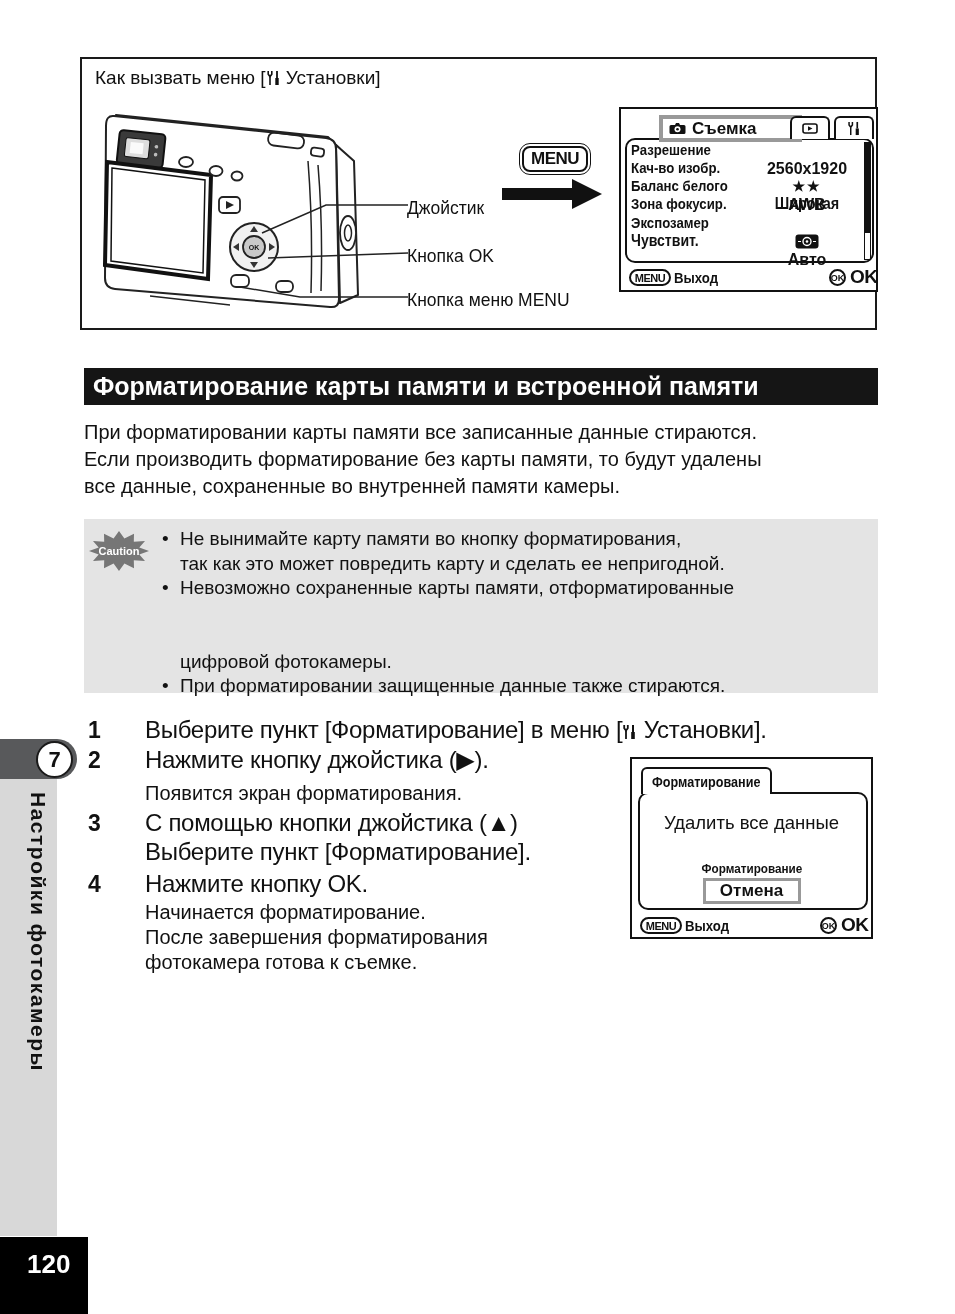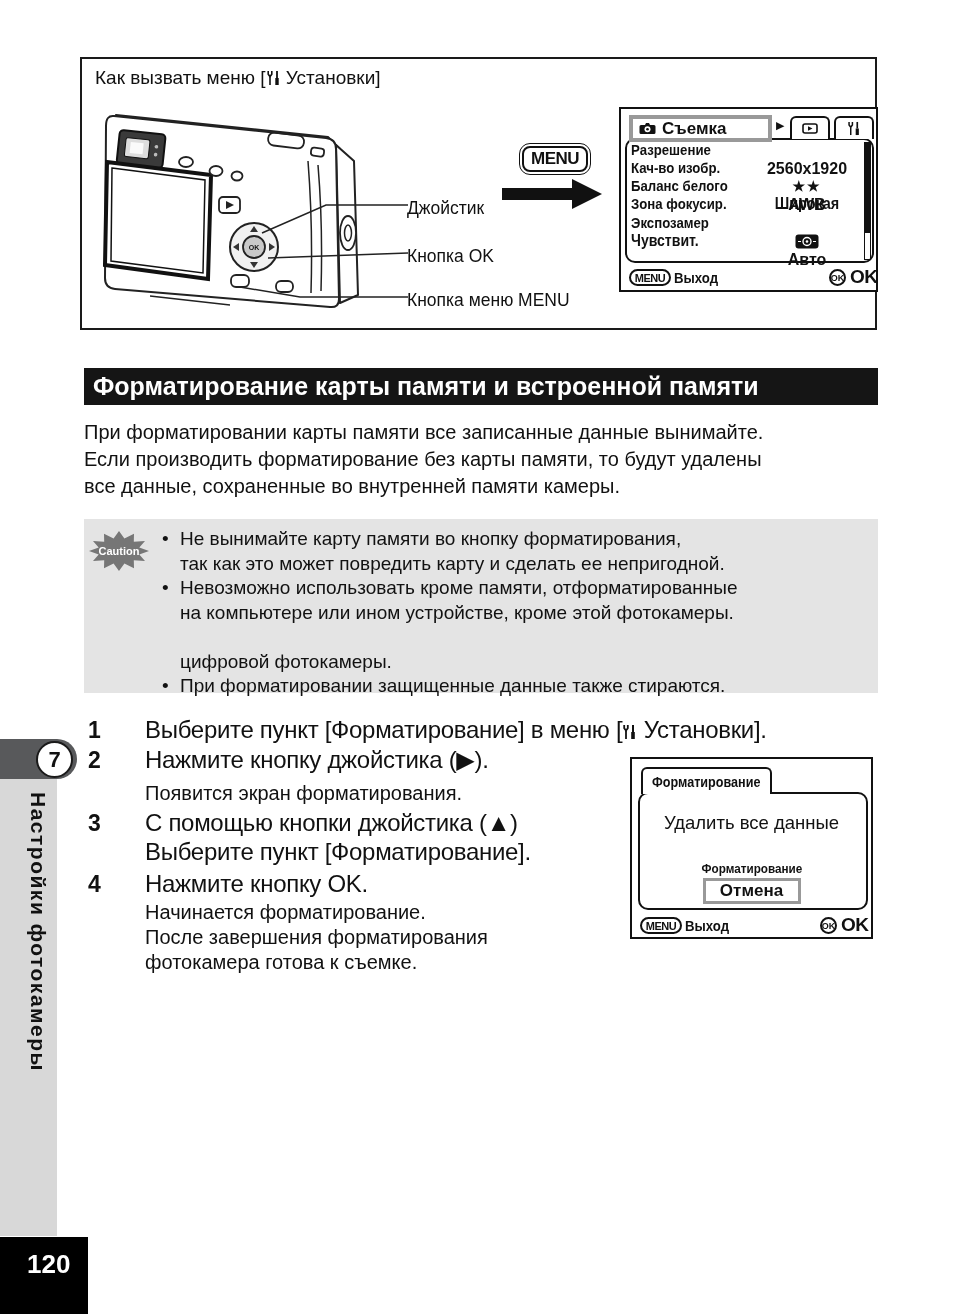--- a/index.html
+++ b/index.html
@@ -18,21 +18,21 @@
   .callout { font-size:17.5px; white-space:nowrap; }
 
   
   .menu-big-outer { border:1.5px solid #111; border-radius:11px; padding:2px; background:#fff; }
   .menu-big-inner { border:2.5px solid #111; border-radius:8px; padding:1px 7px;
     font-size:17px; font-weight:bold; letter-spacing:-0.5px; }
 
   
   .screen { border:2px solid #111; background:#fff; }
   .tab-active { display:flex; align-items:center; gap:6px; padding-left:6px;
-    border:4px solid #999; background:#fff; font-weight:bold; font-size:17px; z-index:3; }
+    border:4px solid #999; background:#fff; font-weight:bold; font-size:17px; z-index:3;margin-left:30px; }
   .tab-sm { border:2px solid #111; border-bottom:none; border-radius:6px 6px 0 0;
     display:flex; align-items:center; justify-content:center; background:#fff; z-index:3; }
   .list-box { border:2px solid #111; border-radius:10px; }
   .mrow { left:10px; width:236px; height:19px; font-size:15px; font-weight:bold; line-height:19px; }
   .mval { position:absolute; left:112px; width:128px; text-align:center; font-size:16px; }
   .sbar { border:1.5px solid #111; }
   .sbar > div { width:100%; height:78%; background:#111; }
   .pill { border:2px solid #111; border-radius:9px; font-weight:bold; background:#fff;
     display:flex; align-items:center; justify-content:center; }
   .okc { border:2px solid #111; border-radius:50%; font-weight:bold;
@@ -224,35 +224,34 @@
 
       <div class="abs pill" style="left:8px;top:160px;width:42px;height:17px;font-size:11px;letter-spacing:-0.5px">MENU</div>
       <div class="abs foot-txt cond" style="left:53px;top:160px">Выход</div>
       <div class="abs okc" style="left:208px;top:160px;width:17px;height:17px;font-size:9px">OK</div>
       <div class="abs foot-ok" style="left:229px;top:157px">OK</div>
     </div>
   </div>
 
   <div class="abs section-bar">Форматирование карты памяти и встроенной памяти</div>
 
-  <div class="abs intro-line" style="top:420px">При форматировании карты памяти все записанные данные вынимайте.</div>
+  <div class="abs intro-line" style="top:420px">При форматировании карты памяти все записанные данные стираются.</div>
   <div class="abs intro-line" style="top:447px">Если производить форматирование без карты памяти, то будут удалены</div>
   <div class="abs intro-line" style="top:474px">все данные, сохраненные во внутренней памяти камеры.</div>
 
   <div class="abs caution-box">
     <div class="abs" style="left:3px;top:9px;width:64px;height:46px">
       <svg width="64" height="46" viewBox="0 0 64 46">
         <polygon fill="#767676" points="62,23 52.3,26.4 58,33 46.8,32.2 47,40.3 37.4,35.6 32,43 26.6,35.6 17,40.3 17.2,32.2 6,33 11.7,26.4 2,23 11.7,19.6 6,13 17.2,13.8 17,5.7 26.6,10.4 32,3 37.4,10.4 47,5.7 46.8,13.8 58,13 52.3,19.6"></polygon>
         <text x="32" y="27" text-anchor="middle" font-size="11" font-weight="bold" fill="#fff">Caution</text>
       </svg>
     </div>
     <div class="cl" style="top:8px"><span class="bul">•</span><span>Не вынимайте карту памяти во кнопку форматирования,</span></div>
     <div class="cl" style="top:32.5px"><span>так как это может повредить карту и сделать ее непригодной.</span></div>
-    <div class="cl" style="top:57px"><span class="bul">•</span><span>Невозможно использовать кроме памяти, отформатированные</span></div>
-    <div class="cl" style="top:81.5px"><span>на компьютере или ином устройстве, кроме этой фотокамеры.</span></div>
+    <div class="cl" style="top:57px"><span class="bul">•</span><span>Невозможно сохраненные карты памяти, отформатированные</span></div>
     <div class="cl" style="top:130.5px"><span>цифровой фотокамеры.</span></div>
     <div class="cl" style="top:155px"><span class="bul">•</span><span>При форматировании защищенные данные также стираются.</span></div>
   </div>
 
   <div class="abs stepnum" style="top:716px">1</div>
   <div class="abs steptitle" style="top:716px">
     <span>Выберите пункт [Форматирование] в меню [</span><svg width="15" height="16" viewBox="0 0 15 16" style="vertical-align:-2px">
         <g stroke="#111" fill="none">
           <path d="M4 15 V7" stroke-width="1.8"></path>
           <path d="M2.2 1 V4.2 L4 6.6 L5.8 4.2 V1" stroke-width="1.8"></path>

